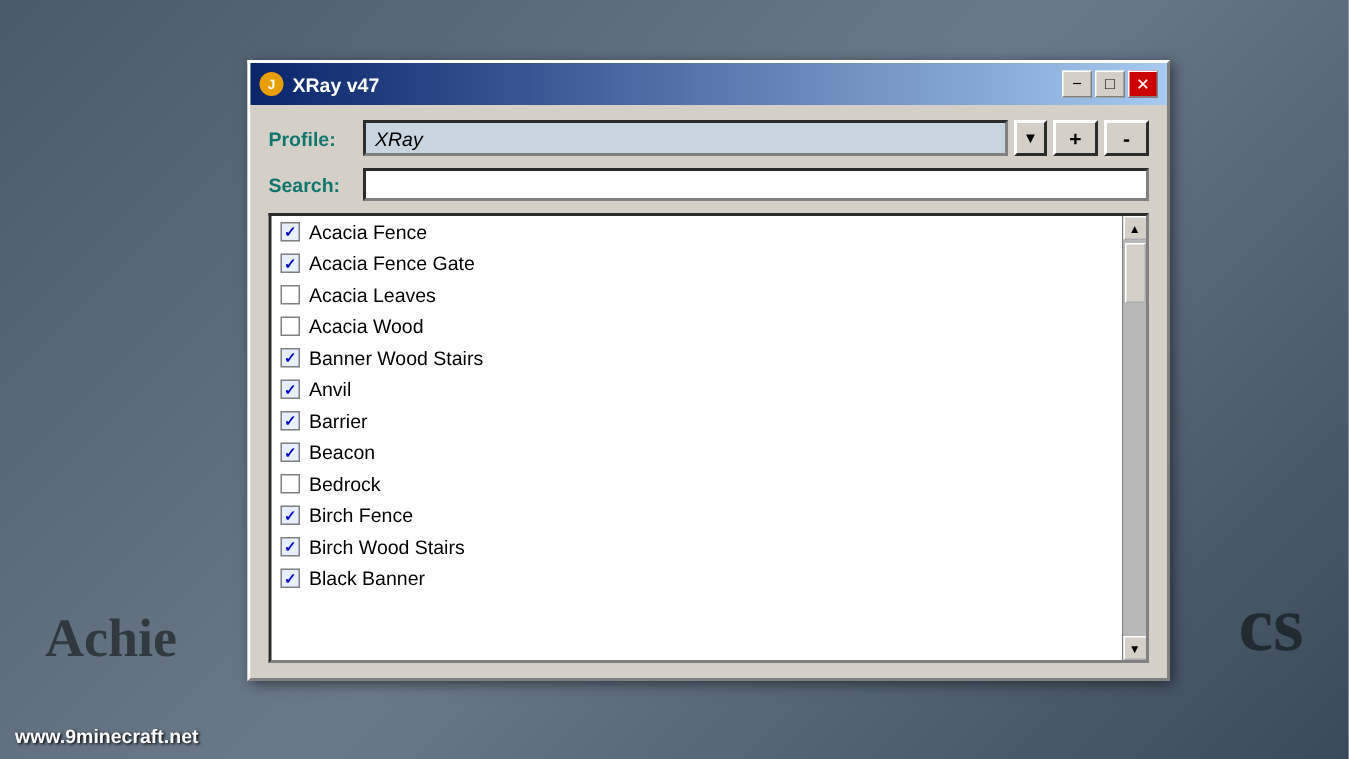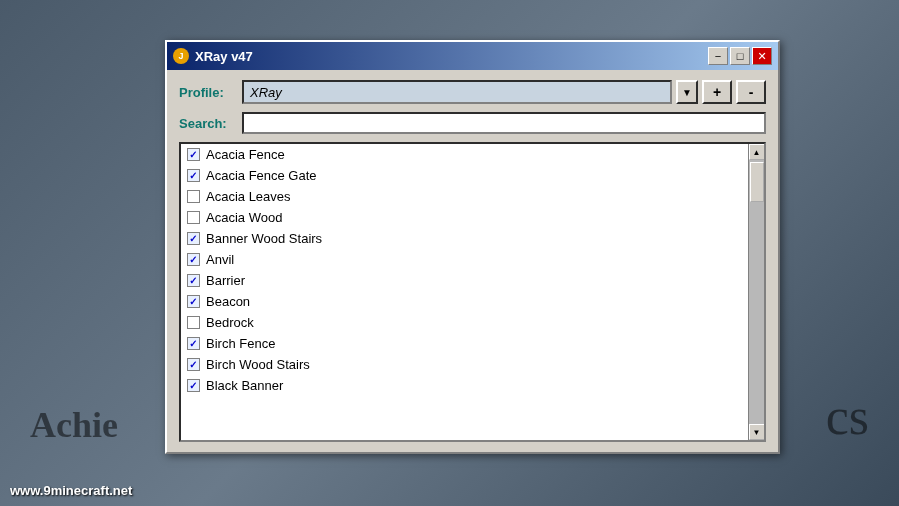--- a/index.html
+++ b/index.html
@@ -30,21 +30,21 @@
       color: rgba(0,0,0,0.5);
       font-family: serif;
       z-index: 1;
     }
 
     .bg-text-right {
       position: absolute;
       bottom: 60px;
       right: 30px;
       font-size: 52px;
-      font-weight: normal;
+      font-weight: bold;
       color: rgba(0,0,0,0.5);
       font-family: serif;
       z-index: 1;
     }
 
     .watermark {
       position: absolute;
       bottom: 8px;
       left: 10px;
       color: white;

